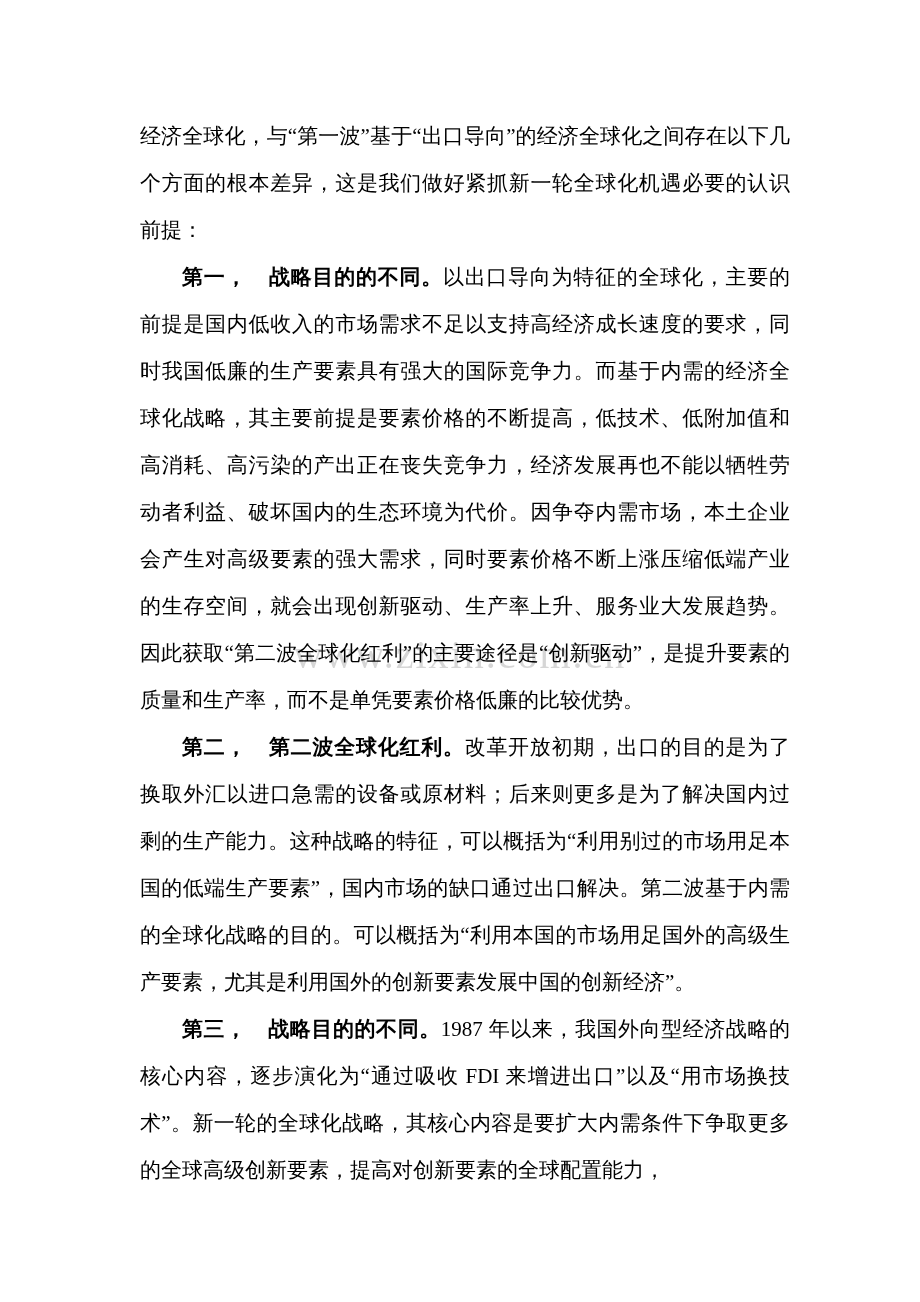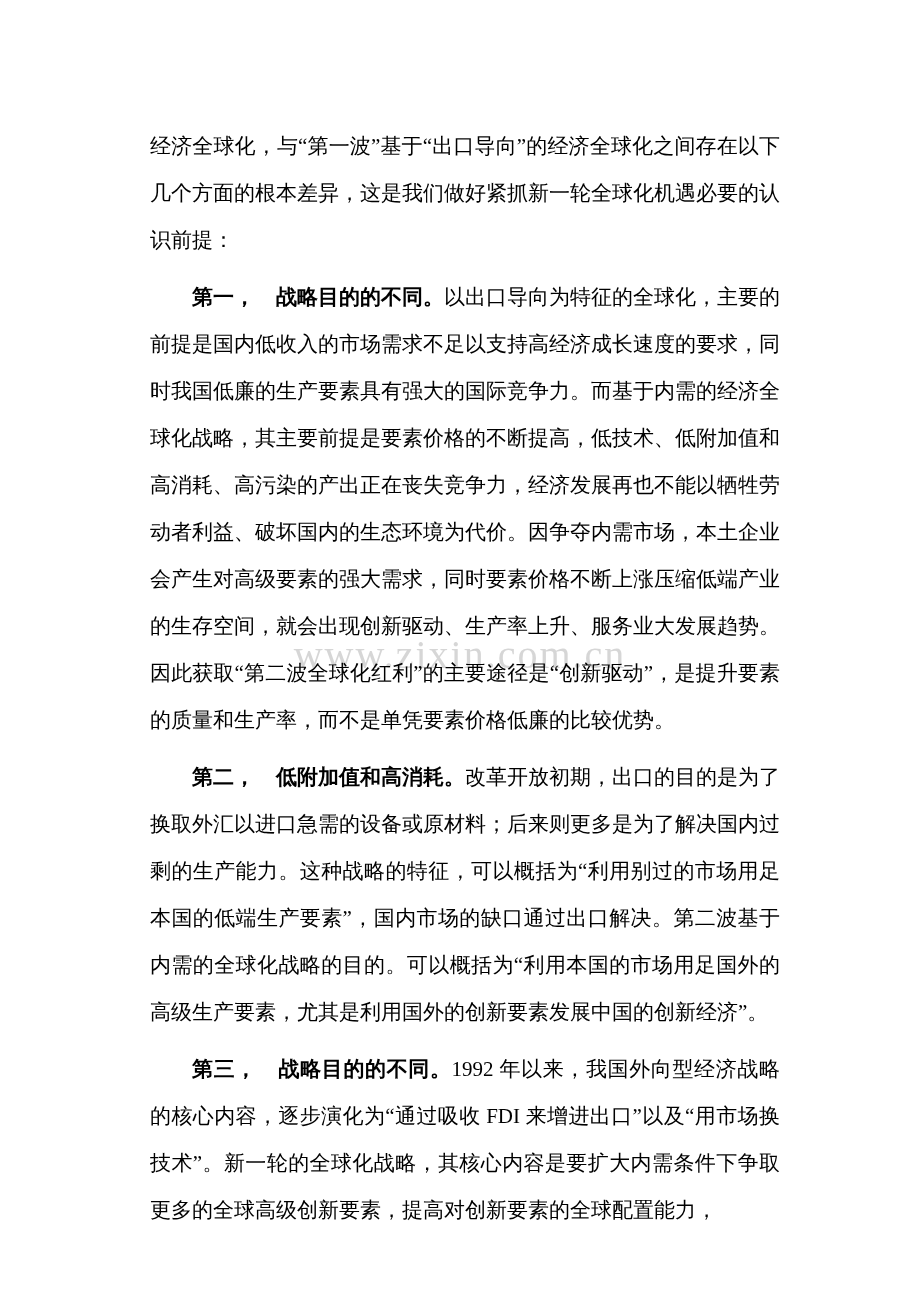--- a/index.html
+++ b/index.html
@@ -25,21 +25,21 @@
     padding: 113px 130px 0 140px;
     width: 650px;
     box-sizing: content-box;
     color: #000000;
     font-size: 21px;
     line-height: 47px;
     text-align: justify;
     text-justify: inter-ideograph;
   }
   .para {
-    margin: 10px;
+    margin: 0;
     padding: 0;
     font-family: Liberation Serif, serif;
   }
   .para.indent {
     text-indent: 2em;
   }
   .seg.bold {
     font-weight: bold;
   }
   .watermark {
@@ -59,16 +59,16 @@
   }
 </style>
 </head>
 <body>
 
 <div class="page">
   <div class="watermark">www.zixin.com.cn</div>
   <div class="doc-body">
       <p class="para"><span class="seg">经济全球化，与“第一波”基于“出口导向”的经济全球化之间存在以下几个方面的根本差异，这是我们做好紧抓新一轮全球化机遇必要的认识前提：</span></p>
       <p class="para indent"><span class="seg bold">第一，　战略目的的不同。</span><span class="seg">以出口导向为特征的全球化，主要的前提是国内低收入的市场需求不足以支持高经济成长速度的要求，同时我国低廉的生产要素具有强大的国际竞争力。而基于内需的经济全球化战略，其主要前提是要素价格的不断提高，低技术、低附加值和高消耗、高污染的产出正在丧失竞争力，经济发展再也不能以牺牲劳动者利益、破坏国内的生态环境为代价。因争夺内需市场，本土企业会产生对高级要素的强大需求，同时要素价格不断上涨压缩低端产业的生存空间，就会出现创新驱动、生产率上升、服务业大发展趋势。因此获取“第二波全球化红利”的主要途径是“创新驱动”，是提升要素的质量和生产率，而不是单凭要素价格低廉的比较优势。</span></p>
-      <p class="para indent"><span class="seg bold">第二，　低附加值和高消耗。</span><span class="seg">改革开放初期，出口的目的是为了换取外汇以进口急需的设备或原材料；后来则更多是为了解决国内过剩的生产能力。这种战略的特征，可以概括为“利用别过的市场用足本国的低端生产要素”，国内市场的缺口通过出口解决。第二波基于内需的全球化战略的目的。可以概括为“利用本国的市场用足国外的高级生产要素，尤其是利用国外的创新要素发展中国的创新经济”。</span></p>
-      <p class="para indent"><span class="seg bold">第三，　战略目的的不同。</span><span class="seg">1992 年以来，我国外向型经济战略的核心内容，逐步演化为“通过吸收 FDI 来增进出口”以及“用市场换技术”。新一轮的全球化战略，其核心内容是要扩大内需条件下争取更多的全球高级创新要素，提高对创新要素的全球配置能力，</span></p>
+      <p class="para indent"><span class="seg bold">第二，　第二波全球化红利。</span><span class="seg">改革开放初期，出口的目的是为了换取外汇以进口急需的设备或原材料；后来则更多是为了解决国内过剩的生产能力。这种战略的特征，可以概括为“利用别过的市场用足本国的低端生产要素”，国内市场的缺口通过出口解决。第二波基于内需的全球化战略的目的。可以概括为“利用本国的市场用足国外的高级生产要素，尤其是利用国外的创新要素发展中国的创新经济”。</span></p>
+      <p class="para indent"><span class="seg bold">第三，　战略目的的不同。</span><span class="seg">1987 年以来，我国外向型经济战略的核心内容，逐步演化为“通过吸收 FDI 来增进出口”以及“用市场换技术”。新一轮的全球化战略，其核心内容是要扩大内需条件下争取更多的全球高级创新要素，提高对创新要素的全球配置能力，</span></p>
     </div>
 </div>
 
 </body></html>

